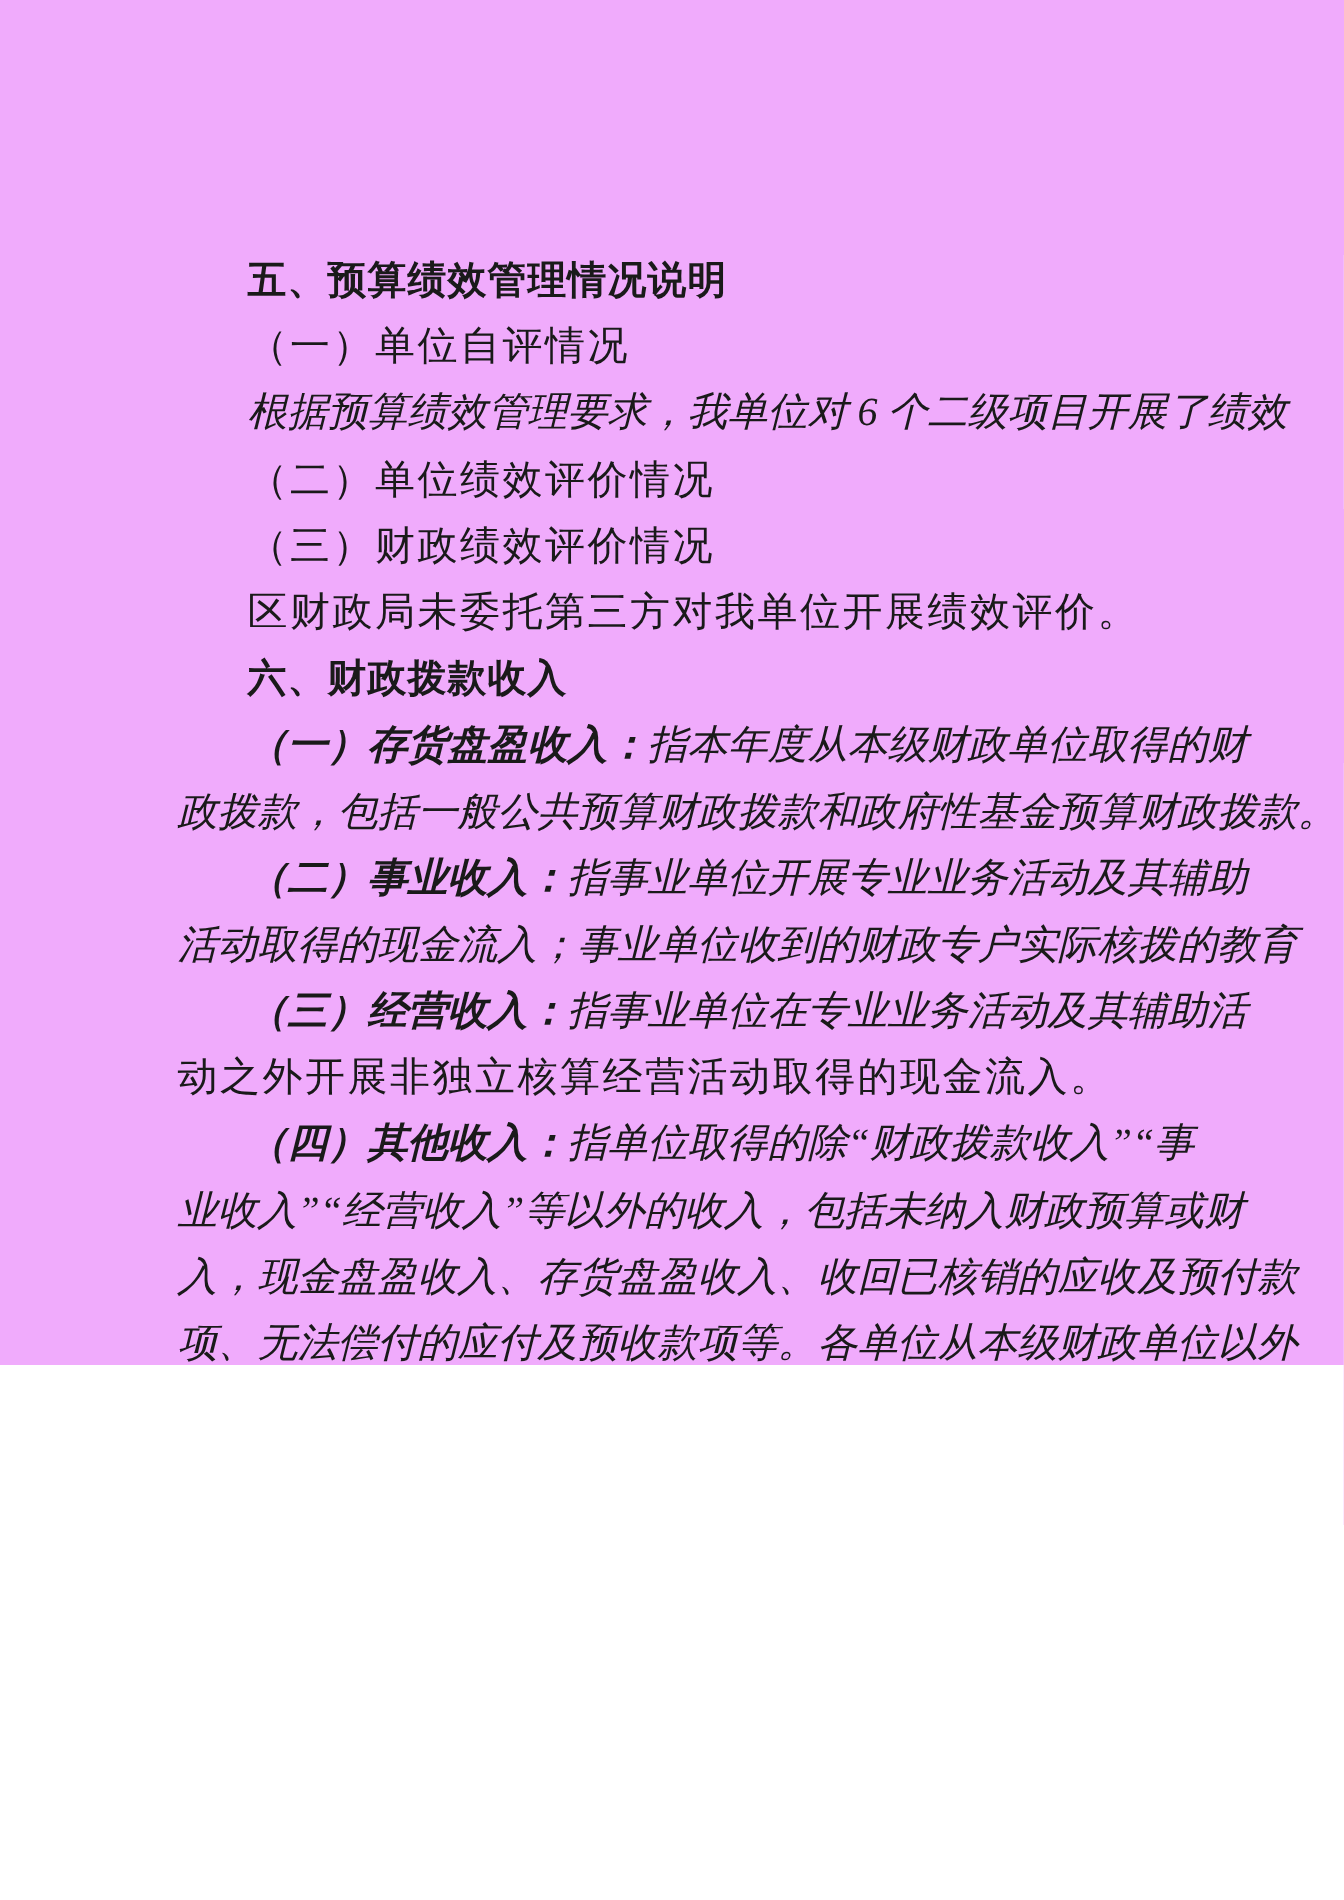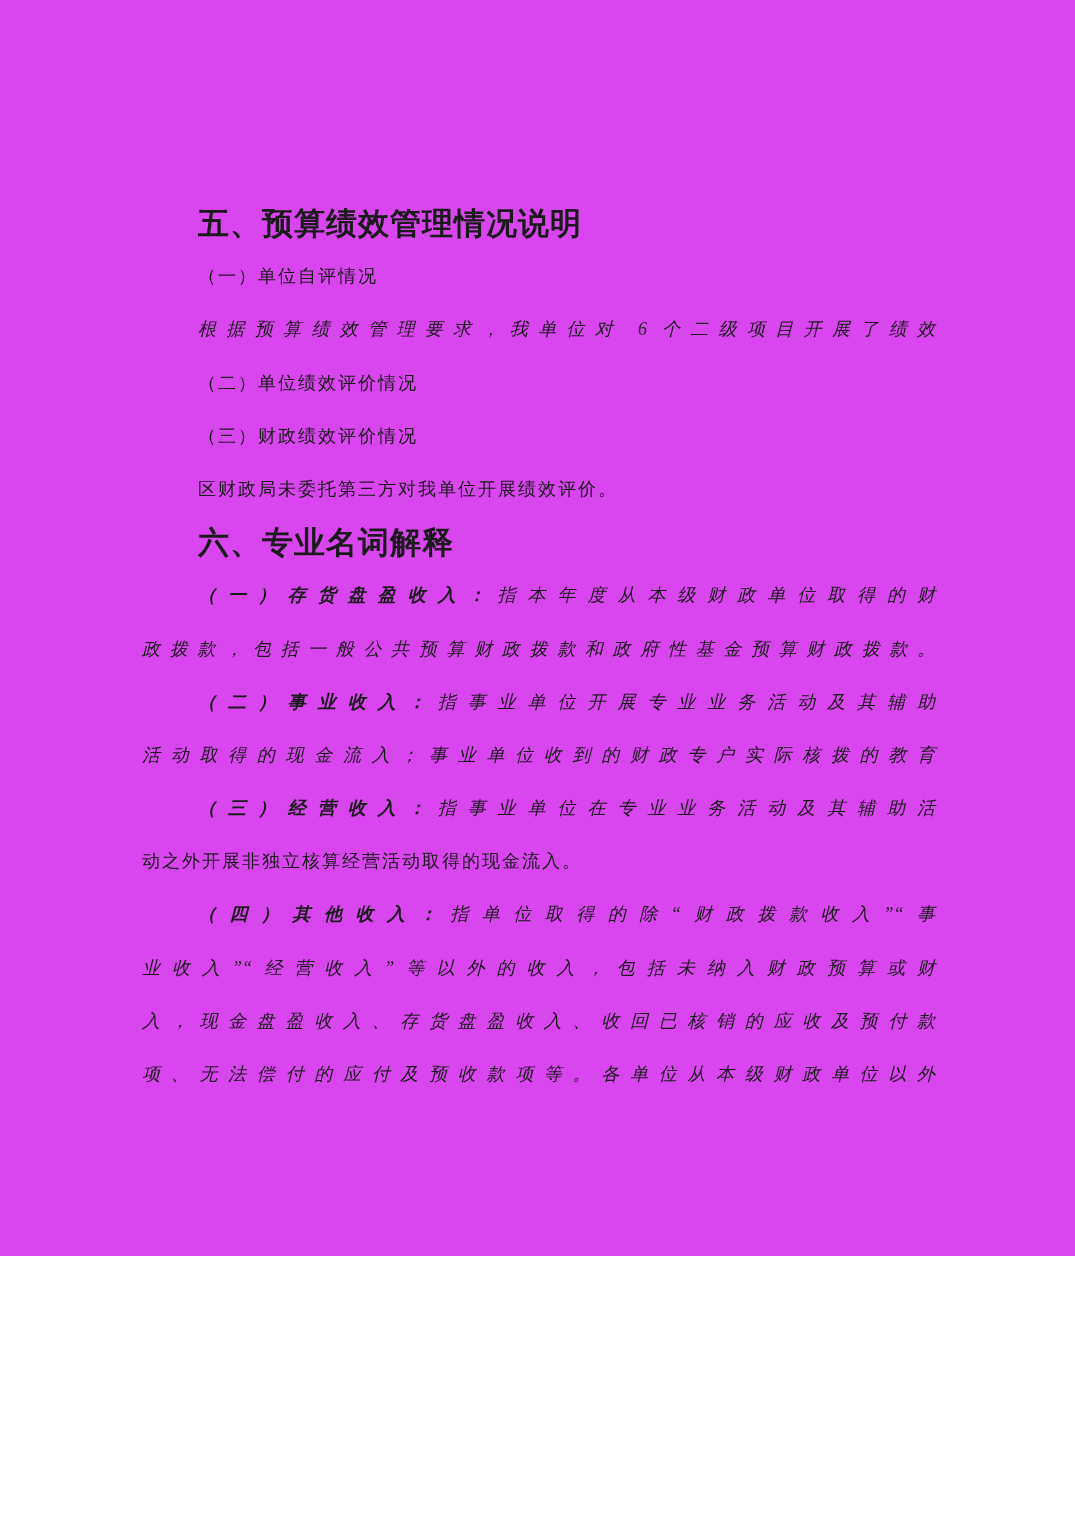--- a/index.html
+++ b/index.html
@@ -1,37 +1,37 @@
 <!DOCTYPE html>
 <html><head>
 <meta charset="utf-8">
 <style>
   html, body { margin: 0; padding: 0; }
   body { background: #ffffff; font-family: "Liberation Serif", "DejaVu Serif", serif; }
 
   .page {
     position: relative;
     width: 1075px;
-    height: 1256px;
-    background: #d946ef;
+    height: 1092px;
+    background: #f0abfc;
     color: #1a1a1a;
     overflow: hidden;
   }
 
   .content {
     position: absolute;
     left: 142px;
     top: 197px;
     width: 793px;
   }
 
   .line {
     height: 53.2px;
     line-height: 53.2px;
-    font-size: 18px;
+    font-size: 32px;
     letter-spacing: 2px;
     white-space: nowrap;
     color: #1a1a1a;
   }
 
   
   .just {
     letter-spacing: 0;
     text-align: justify;
     text-align-last: justify;
@@ -74,21 +74,21 @@
 
     <div class="line indent just">根据预算绩效管理要求，我单位对 6 个二级项目开展了绩效</div>
 
     <div class="line indent">（二）单位绩效评价情况</div>
 
 
     <div class="line indent">（三）财政绩效评价情况</div>
 
     <div class="line indent">区财政局未委托第三方对我单位开展绩效评价。</div>
 
-    <div class="line heading indent">六、专业名词解释</div>
+    <div class="line heading indent">六、财政拨款收入</div>
 
     <div class="line indent just">
       <span class="term-prefix">（一）存货盘盈收入：</span><span>指本年度从本级财政单位取得的财</span>
     </div>
     <div class="line just">政拨款，包括一般公共预算财政拨款和政府性基金预算财政拨款。</div>
 
     <div class="line indent just">
       <span class="term-prefix">（二）事业收入：</span><span>指事业单位开展专业业务活动及其辅助</span>
     </div>
     <div class="line just">活动取得的现金流入；事业单位收到的财政专户实际核拨的教育</div>

